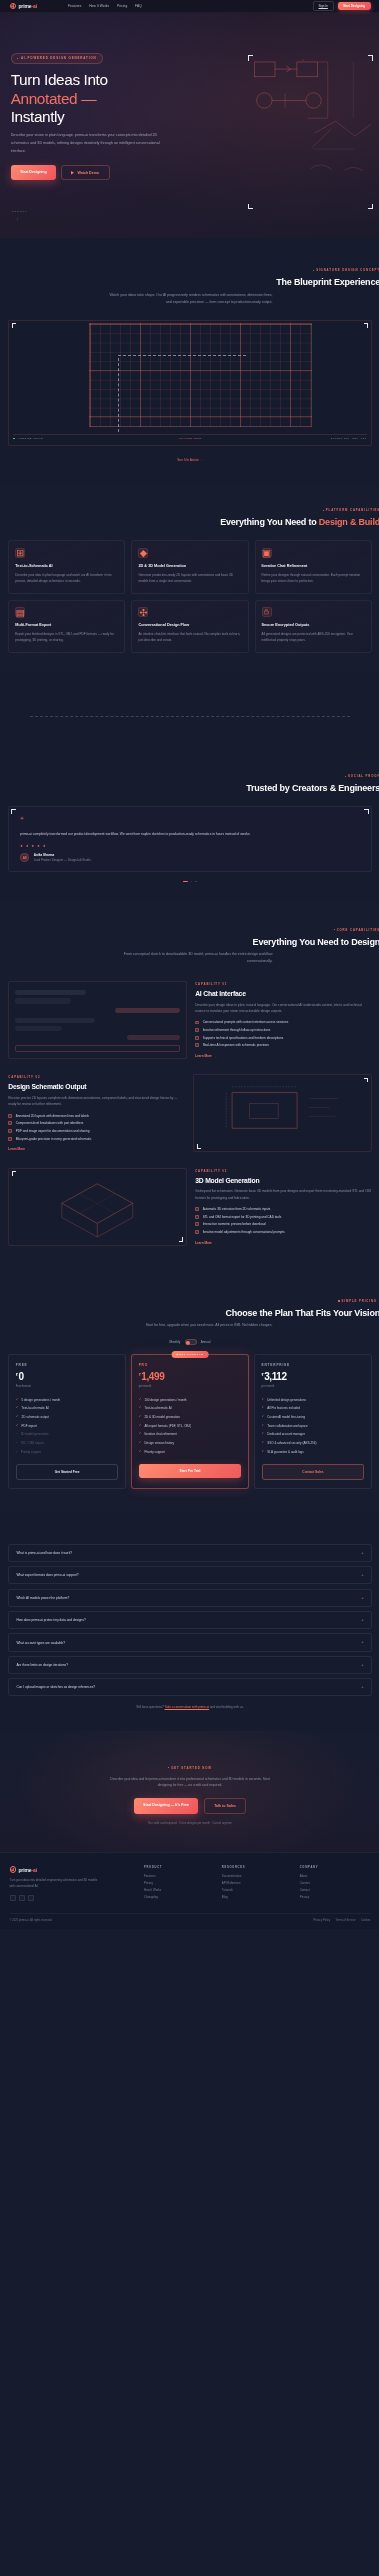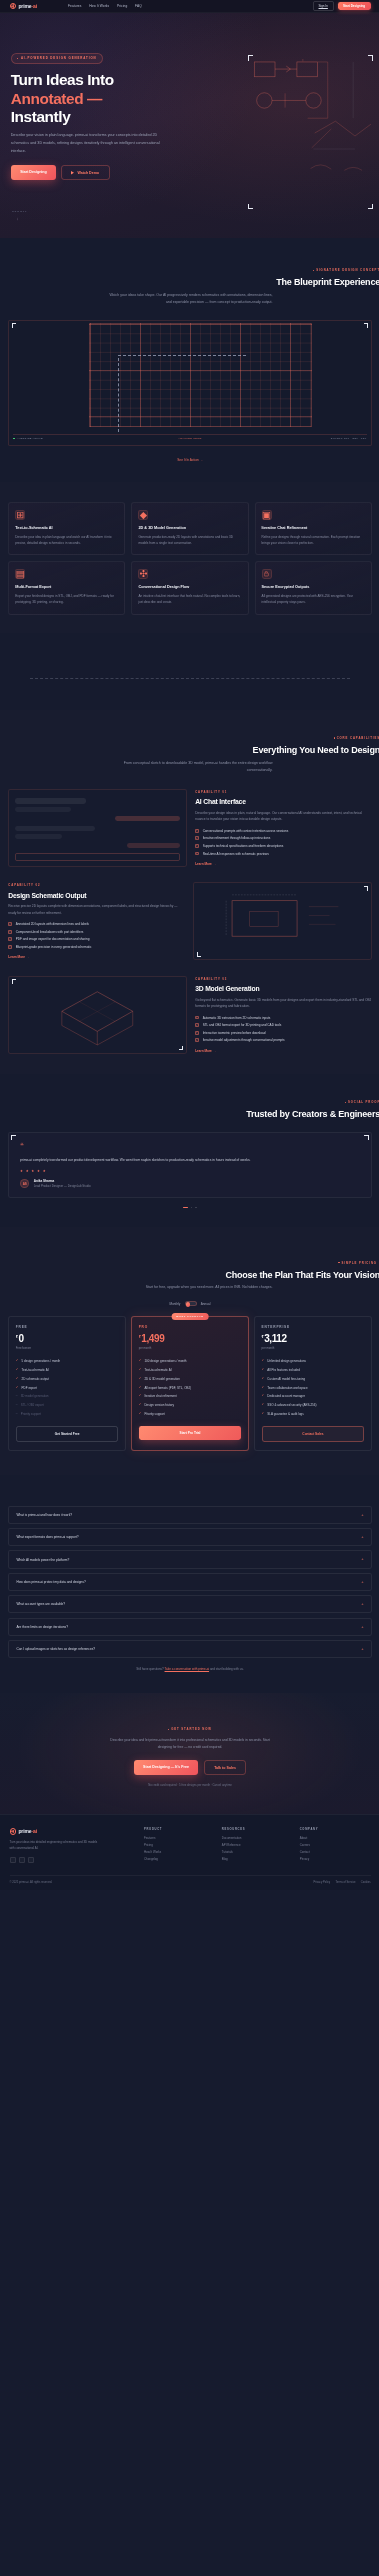--- a/index.html
+++ b/index.html
@@ -54,21 +54,21 @@
     overflow:hidden;
   }
   .eyebrow {
     display:inline-flex; align-items:center; gap:2.4px;
     font-size:2.9px; font-weight:bold; letter-spacing:0.9px; color:#ff7a66;
     padding:2.4px 5.3px; border-radius:12px;
     border:0.6px solid rgba(255,110,94,.28); background:rgba(255,110,94,.07);
   }
   .eyebrow .dot { width:1.5px; height:1.5px; border-radius:50%; background:#ff6f5e; }
   h1.hero-title {
-    margin-top:7.7px; font-size:15.4px; line-height:1.18; font-weight:bold;
+    margin-top:7.7px; font-size:15.4px; line-height:1.18; font-weight:normal;
     letter-spacing:-0.4px; color:#fff;
   }
   h1.hero-title .accent { color:#f4705f; }
   .hero-sub {
     margin-top:6.5px; max-width:155px; font-size:3.7px; line-height:2.05; color:#9aa0b4;
   }
   .hero-btns { margin-top:10px; display:flex; gap:4.7px; }
   .btn-lg {
     font-size:3.6px; font-weight:bold; padding:4.7px 9.5px; border-radius:3px; color:#fff;
     background:linear-gradient(135deg,#ff8a70,#f0545c);
@@ -380,20 +380,27 @@
           <span>AI ENGINE ACTIVE</span>
         </span>
         <span class="mid">AWAITING INPUT</span>
         <span class="right">EXPORT: STL · OBJ · PDF</span>
       </div>
     </div>
     <div class="see-action">See It In Action  →</div>
   </div>
 
   <div class="sec" style="padding:20px 0 18px;background:#181c2f;">
+    <div class="sec-head" style="margin-bottom:13px;">
+      <span class="kicker">
+        <span class="dot"></span>
+        <span>PLATFORM CAPABILITIES</span>
+      </span>
+      <h2 class="sec-title"><span>Everything You Need to </span><span class="accent">Design &amp; Build</span></h2>
+    </div>
     <div class="grid3">
       <div class="fcard">
         <div class="ficon">⊞</div>
         <h3>Text-to-Schematic AI</h3>
         <p>Describe your idea in plain language and watch our AI transform it into precise, detailed design schematics in seconds.</p>
       </div>
       <div class="fcard">
         <div class="ficon">◆</div>
         <h3>2D &amp; 3D Model Generation</h3>
         <p>Generate production-ready 2D layouts with annotations and basic 3D models from a single text conversation.</p>
@@ -423,20 +430,49 @@
             </svg>
           </div>
         <h3>Secure Encrypted Outputs</h3>
         <p>All generated designs are protected with AES-256 encryption. Your intellectual property stays yours.</p>
       </div>
     </div>
   </div>
 
   <div class="sec sec-navy" style="padding:27px 0 31px;">
     <div style="margin:18px 30px 0;border-top:0.6px dashed rgba(200,206,228,.22);"></div>
+  </div>
+
+  <div class="sec sec-navy" style="padding:20px 0 19px;">
+    <div class="sec-head">
+      <span class="kicker">
+        <span class="dot"></span>
+        <span>SOCIAL PROOF</span>
+      </span>
+      <h2 class="sec-title">Trusted by Creators &amp; Engineers</h2>
+    </div>
+    <div class="tcard">
+      <span class="bp-corner" style="left:1.8px;top:1.8px;border-left:0.7px solid;border-top:0.7px solid;"></span>
+      <span class="bp-corner" style="right:1.8px;top:1.8px;border-right:0.7px solid;border-top:0.7px solid;"></span>
+      <div class="quote-mark">❝</div>
+      <div class="tquote">prime-ai completely transformed our product development workflow. We went from napkin sketches to production-ready schematics in hours instead of weeks.</div>
+      <div class="stars">★ ★ ★ ★ ★</div>
+      <div class="tauthor">
+        <div class="avatar">AS</div>
+        <div>
+          <div class="tname">Anika Sharma</div>
+          <div class="trole">Lead Product Designer — DesignLab Studio</div>
+        </div>
+      </div>
+    </div>
+    <div class="dots">
+      <i class="on"></i>
+      <i></i>
+      <i></i>
+    </div>
   </div>
 
   <div class="sec" style="padding:20px 0 20px;background:#181c2f;">
     <div class="sec-head" style="margin-bottom:15.4px;">
       <span class="kicker">
         <span class="dot"></span>
         <span>CORE CAPABILITIES</span>
       </span>
       <h2 class="sec-title">Everything You Need to Design</h2>
       <p class="sec-sub">From conceptual sketch to downloadable 3D model, prime-ai handles the entire design workflow conversationally.</p>
@@ -547,49 +583,20 @@
               <span class="cbox">✓</span>
               <span>Interactive isometric preview before download</span>
             </div>
           <div class="cap-li">
               <span class="cbox">✓</span>
               <span>Iterative model adjustments through conversational prompts</span>
             </div>
         </div>
         <div class="learn">Learn More  →</div>
       </div>
-    </div>
-  </div>
-
-  <div class="sec sec-navy" style="padding:20px 0 19px;">
-    <div class="sec-head">
-      <span class="kicker">
-        <span class="dot"></span>
-        <span>SOCIAL PROOF</span>
-      </span>
-      <h2 class="sec-title">Trusted by Creators &amp; Engineers</h2>
-    </div>
-    <div class="tcard">
-      <span class="bp-corner" style="left:1.8px;top:1.8px;border-left:0.7px solid;border-top:0.7px solid;"></span>
-      <span class="bp-corner" style="right:1.8px;top:1.8px;border-right:0.7px solid;border-top:0.7px solid;"></span>
-      <div class="quote-mark">❝</div>
-      <div class="tquote">prime-ai completely transformed our product development workflow. We went from napkin sketches to production-ready schematics in hours instead of weeks.</div>
-      <div class="stars">★ ★ ★ ★ ★</div>
-      <div class="tauthor">
-        <div class="avatar">AS</div>
-        <div>
-          <div class="tname">Anika Sharma</div>
-          <div class="trole">Lead Product Designer — DesignLab Studio</div>
-        </div>
-      </div>
-    </div>
-    <div class="dots">
-      <i class="on"></i>
-      <i></i>
-      <i></i>
     </div>
   </div>
 
   <div class="sec" style="padding:27px 0 24px;background:#181c2f;">
     <div class="sec-head">
       <span class="kicker">
         <span class="dot"></span>
         <span>SIMPLE PRICING</span>
         <span class="dot"></span>
       </span>

